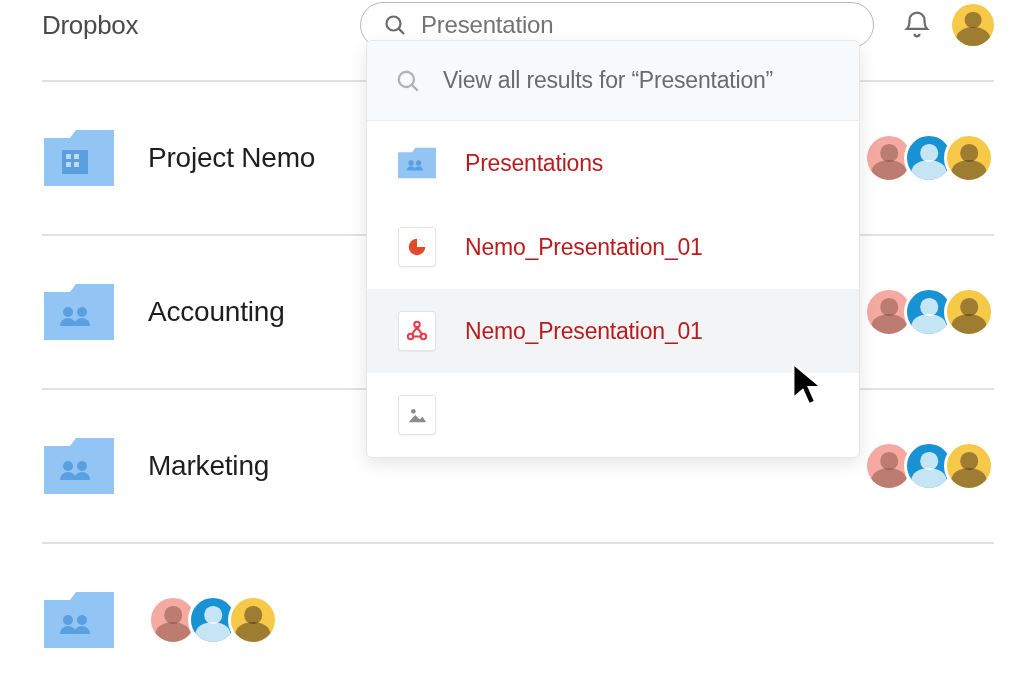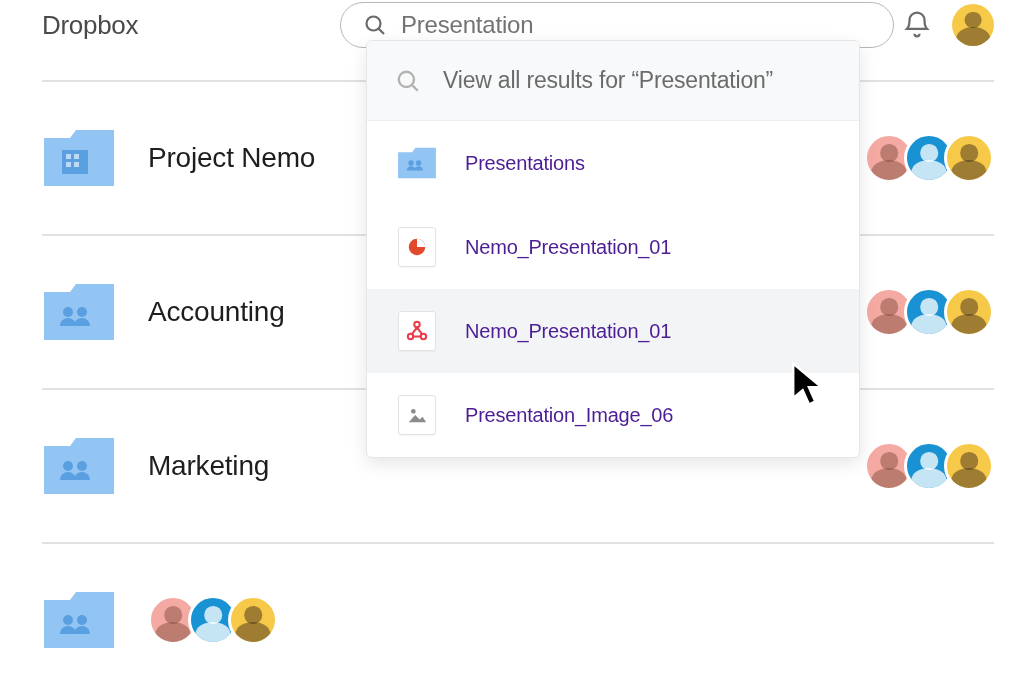--- a/index.html
+++ b/index.html
@@ -10,21 +10,21 @@
       height: 675px;
       overflow: hidden;
       color: #1e1919;
       position: relative;
     }
     .topbar {
       display: flex;
       align-items: center;
       height: 50px;
       padding: 0 30px 0 42px;
-      gap: 8px;
+      gap: 28px;
     }
     .brand {
       font-size: 26px;
       color: #4a4a4a;
       letter-spacing: -0.3px;
       flex: 0 0 auto;
       width: 290px;
     }
     .search-wrap {
       flex: 1 1 auto;
@@ -124,22 +124,22 @@
       align-items: center;
       gap: 28px;
       padding: 22px 30px;
     }
     .dd-item.hover { background: #f2f4f6; }
     .dd-item-icon {
       width: 40px; height: 40px; flex: 0 0 auto;
       display: flex; align-items: center; justify-content: center;
     }
     .dd-label {
-      font-size: 20px;
-      color: #4c1d95;
+      font-size: 23px;
+      color: #b91c1c;
       letter-spacing: -0.2px;
     }
     .file-tile {
       width: 38px; height: 40px; background: #fff;
       border: 1px solid #e3e3e3; border-radius: 3px;
       display: flex; align-items: center; justify-content: center;
       box-shadow: 0 1px 1px rgba(0,0,0,0.04);
     }
 
     .cursor {
@@ -340,19 +340,18 @@
 
   <div class="dd-item">
     <div class="dd-item-icon">
       <div class="file-tile">
         <svg width="22" height="22" viewBox="0 0 24 24">
           <circle cx="8" cy="8" r="2.5" fill="#8c8c8c"></circle>
           <path d="M3 20 L10 12 L15 17 L18 14 L22 20 Z" fill="#8c8c8c"></path>
         </svg>
       </div>
     </div>
-    <span class="dd-label">Presentation_Image_06</span>
   </div>
 </div>
 
 <svg class="cursor" width="38" height="48" viewBox="0 0 24 30">
   <path d="M2 2 L2 24 L8 19 L12 28 L16 26 L12 17 L20 17 Z" fill="#000" stroke="#fff" stroke-width="1.6"></path>
 </svg>
 
 </body></html>

